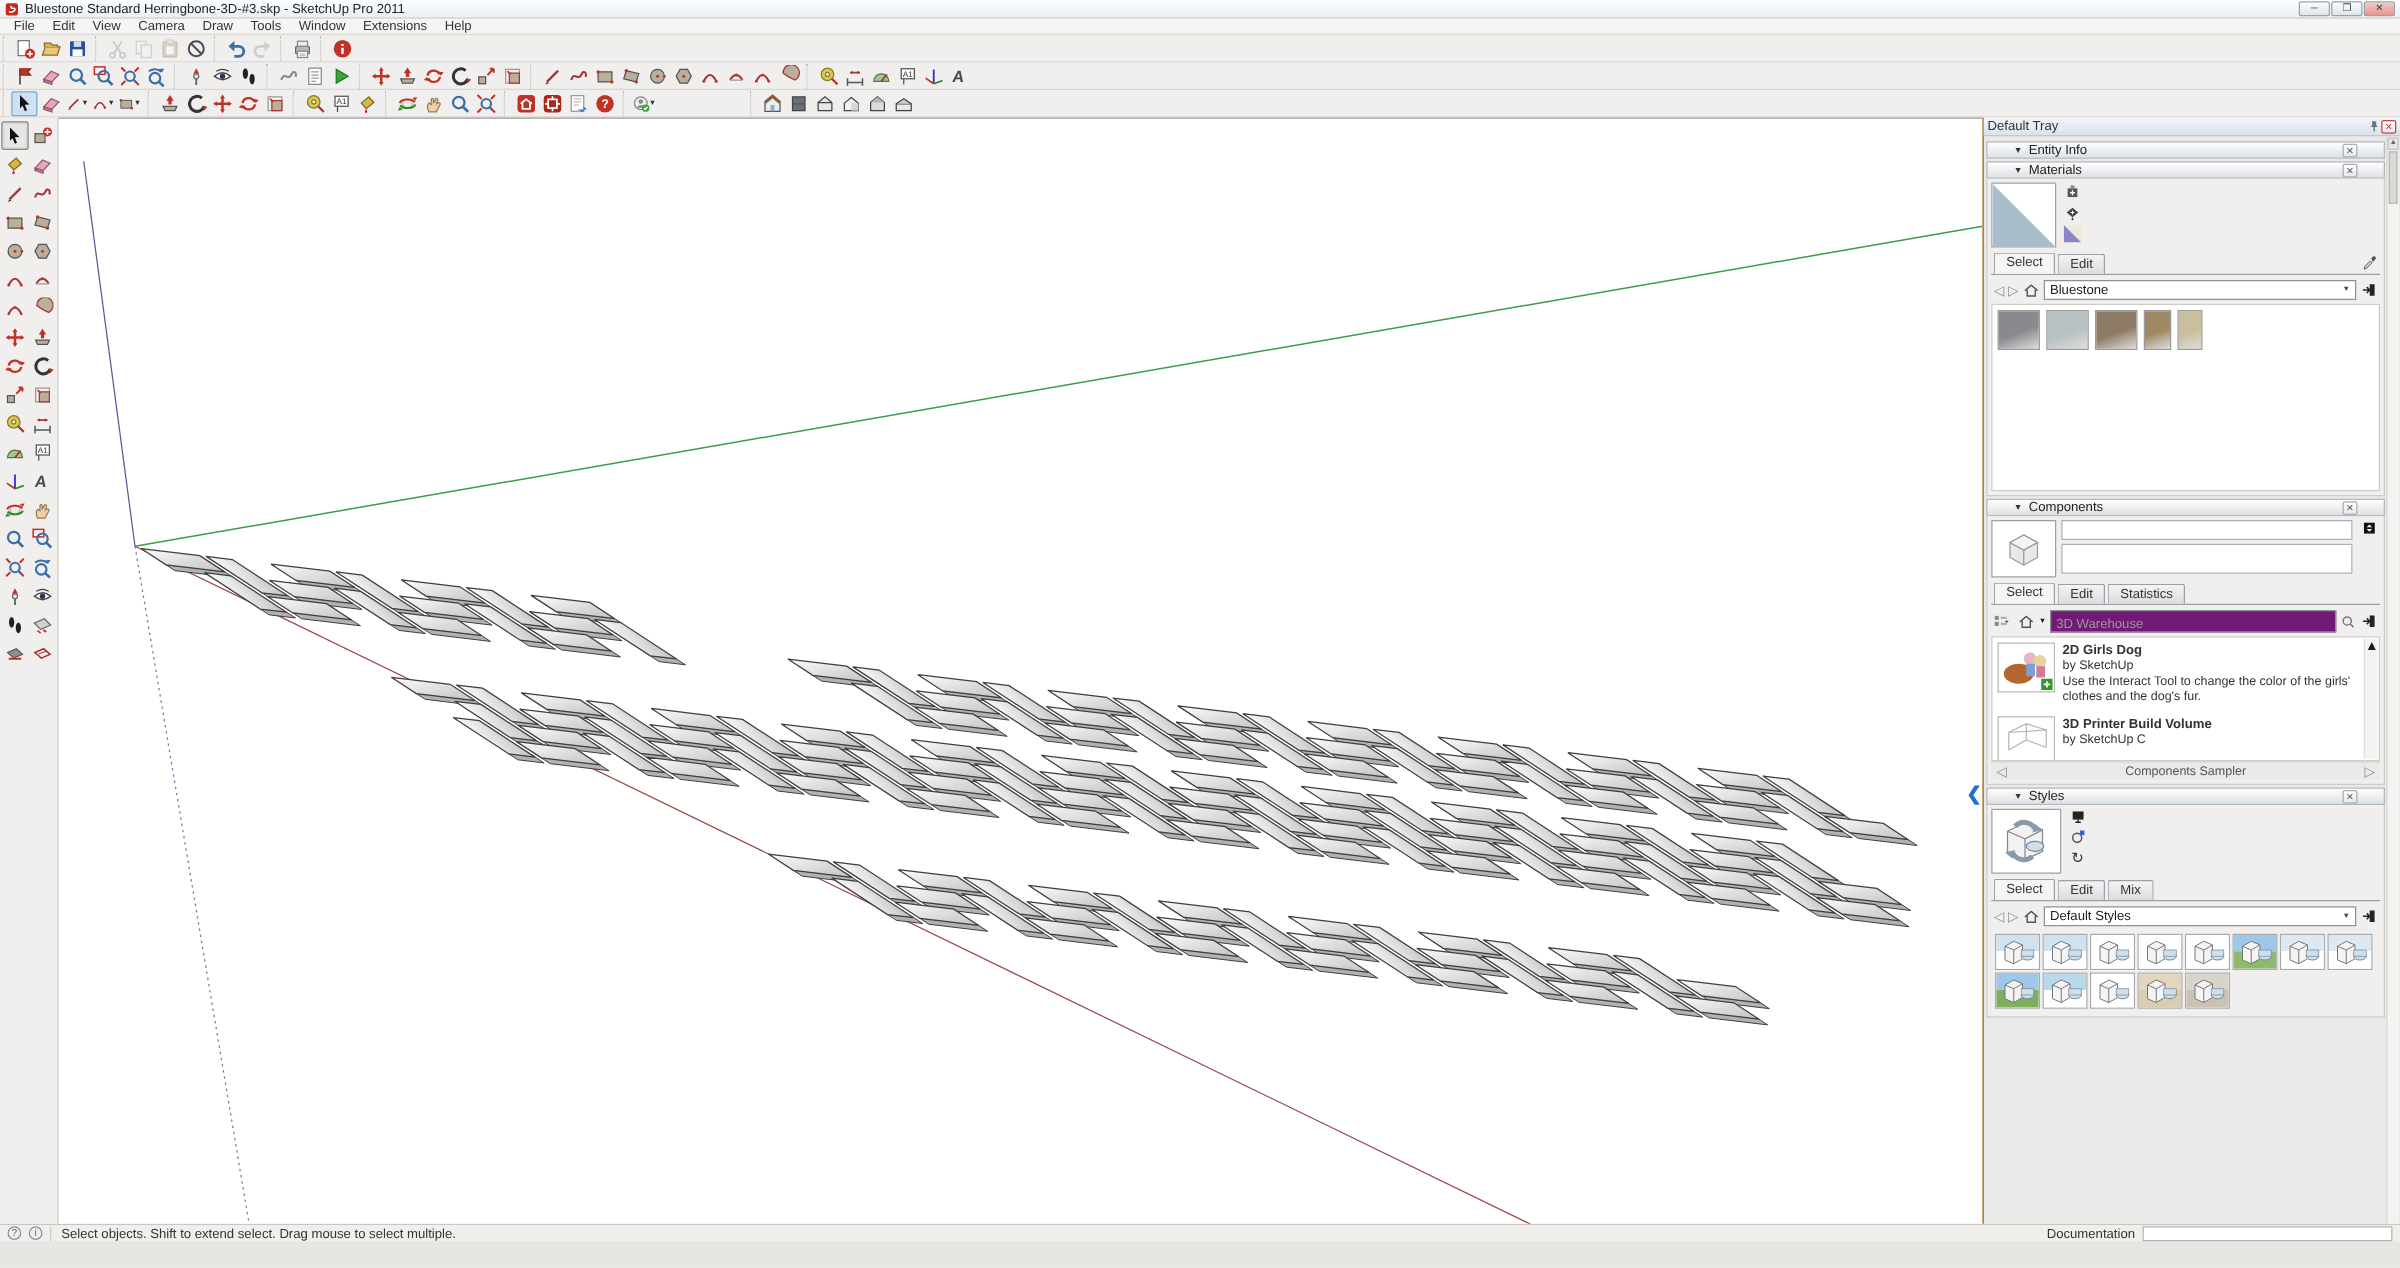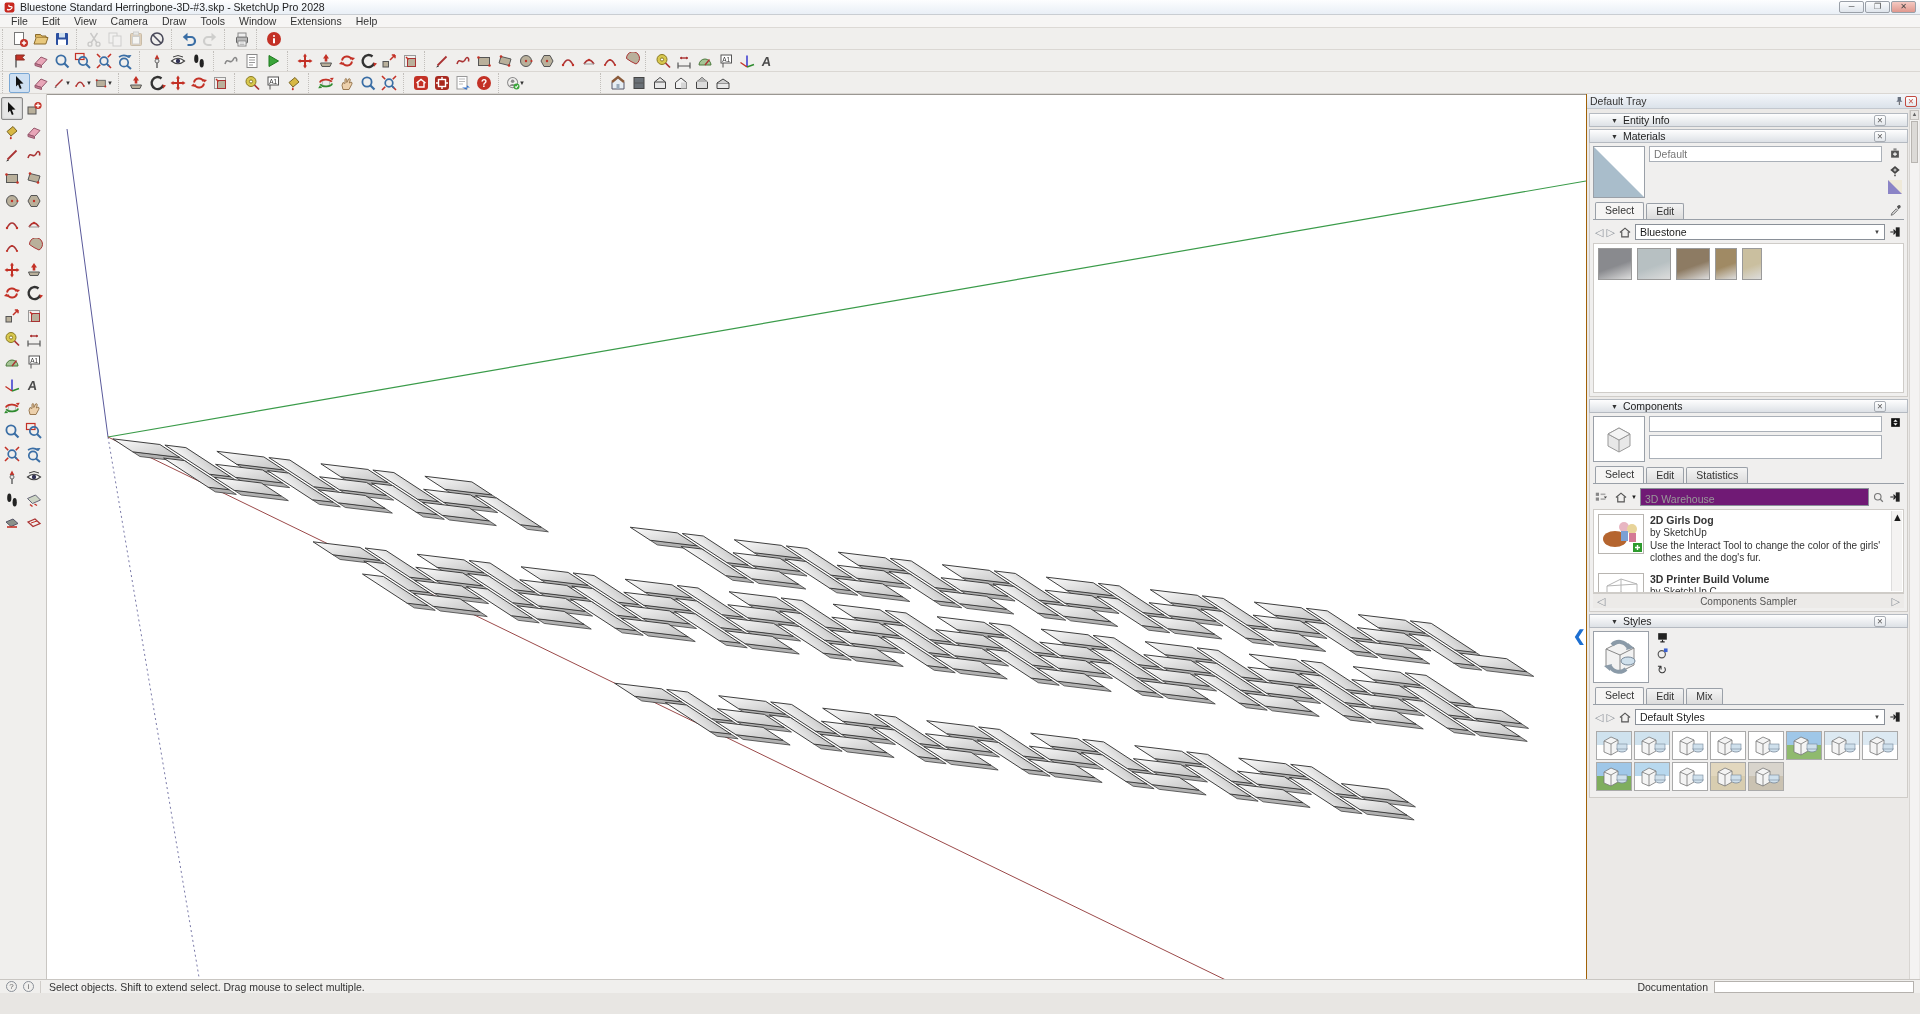--- a/index.html
+++ b/index.html
@@ -115,21 +115,21 @@
 </head>
 <body>
 
 <div class="titlebar">
   <span class="logo">
     <svg width="11" height="11" viewBox="0 0 18 18">
         <rect x="1" y="1" width="16" height="16" rx="3" fill="#c7271f"></rect>
         <path d="M5 12 Q9 14 12.5 10.5 Q14.5 7 10.5 7.5 Q6.5 8 8.5 4.5" stroke="#fff" fill="none" stroke-width="2"></path>
       </svg>
   </span>
-  <span class="title-text">Bluestone Standard Herringbone-3D-#3.skp - SketchUp Pro 2028</span>
+  <span class="title-text">Bluestone Standard Herringbone-3D-#3.skp - SketchUp Pro 2011</span>
   <span class="winbtns">
     <span class="winbtn">─</span>
     <span class="winbtn">❐</span>
     <span class="winbtn close">✕</span>
   </span>
 </div>
 
 <div class="menubar">
     <span class="menu-item">File</span>
     <span class="menu-item">Edit</span>
@@ -1289,23 +1289,20 @@
         <span class="xbox">✕</span>
       </div>
       <div class="secbody">
         <div class="prevrow">
           <div class="prevbox" style="width:52px;height:52px">
             <svg width="50" height="50" viewBox="0 0 50 50">
                 <rect width="50" height="50" fill="#fff"></rect>
                 <path d="M0 0 L50 50 L0 50 Z" fill="#a9bdcb"></path>
               </svg>
           </div>
-          <div class="fieldcol">
-            <div class="tfield gray">Default</div>
-          </div>
           <div class="iconcol">
             <span>
                 <svg width="14" height="14" viewBox="0 0 18 18">
                   <rect x="4" y="6" width="10" height="9" fill="#555"></rect>
                   <rect x="7" y="3" width="4" height="3" fill="#888"></rect>
                   <path d="M9 8 v5 M6.5 10.5 h5" stroke="#fff" stroke-width="1.4"></path>
                 </svg>
               </span>
             <span>
                 <svg width="14" height="14" viewBox="0 0 18 18">
@@ -1421,21 +1418,21 @@
                 <path d="M11.5 11.5 L15 15" stroke="#777" stroke-width="1.8"></path>
               </svg>
             </span>
           <span>
               <svg width="14" height="14" viewBox="0 0 18 18">
                 <path d="M10 3 h5 v12 h-5" fill="#222"></path>
                 <path d="M3 9 h7 M10 9 l-3 -3 m3 3 l-3 3" stroke="#222" stroke-width="1.6" fill="none"></path>
               </svg>
             </span>
         </div>
-        <div class="listwhite comp-list" id="complist" style="height:84px;overflow:hidden">
+        <div class="listwhite comp-list" id="complist" style="height:100px;overflow:hidden">
             <div class="comp-item">
               <div class="comp-thumb">
                 <svg width="44" height="38" viewBox="0 0 44 38">
                   <rect width="44" height="38" fill="#fff"></rect>
                   <ellipse cx="16" cy="24" rx="12" ry="8" fill="#b5652f"></ellipse>
                   <circle cx="25" cy="12" rx="5" r="5" fill="#e8b6c2"></circle>
                   <circle cx="33" cy="14" r="5" fill="#e8d49a"></circle>
                   <rect x="22" y="16" width="7" height="10" fill="#7aa0d4"></rect>
                   <rect x="30" y="18" width="7" height="9" fill="#d47a96"></rect>
                   <rect x="34" y="28" width="9" height="9" fill="#2e9b2e"></rect>

